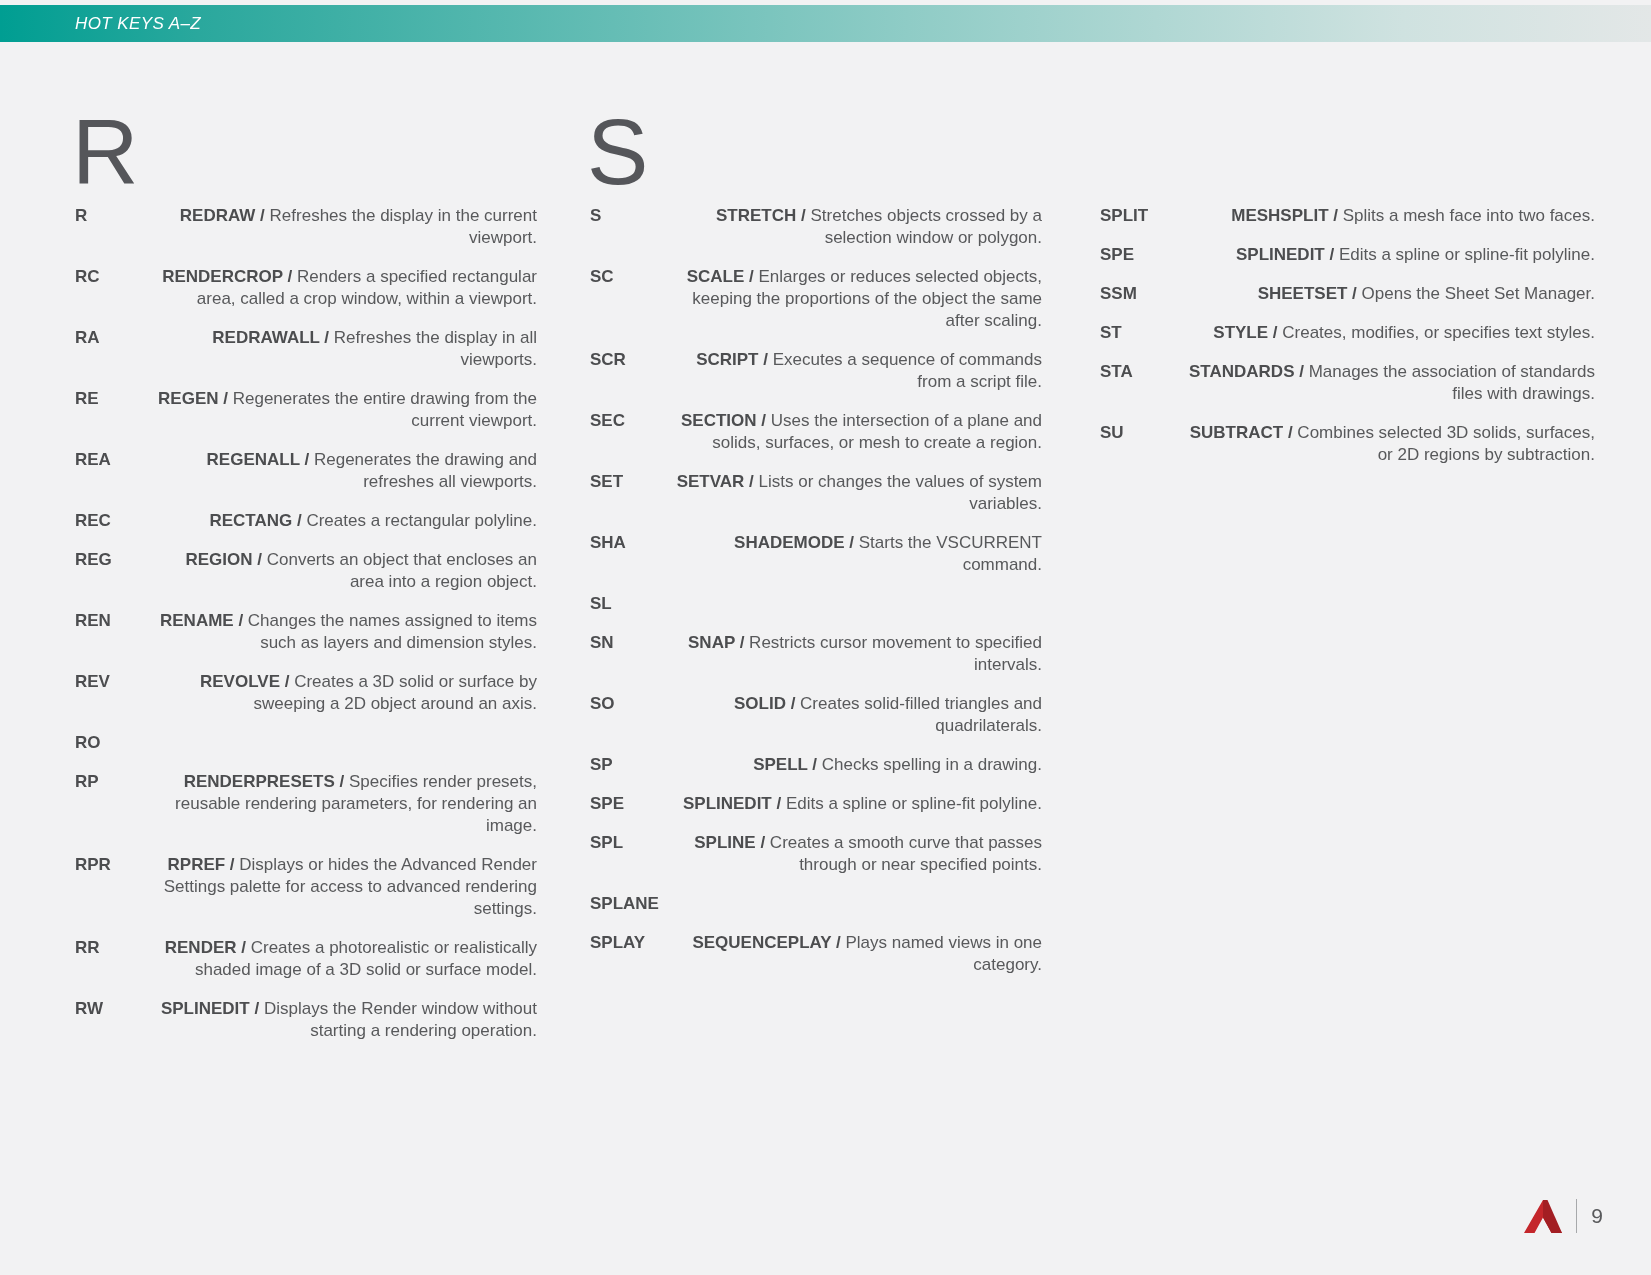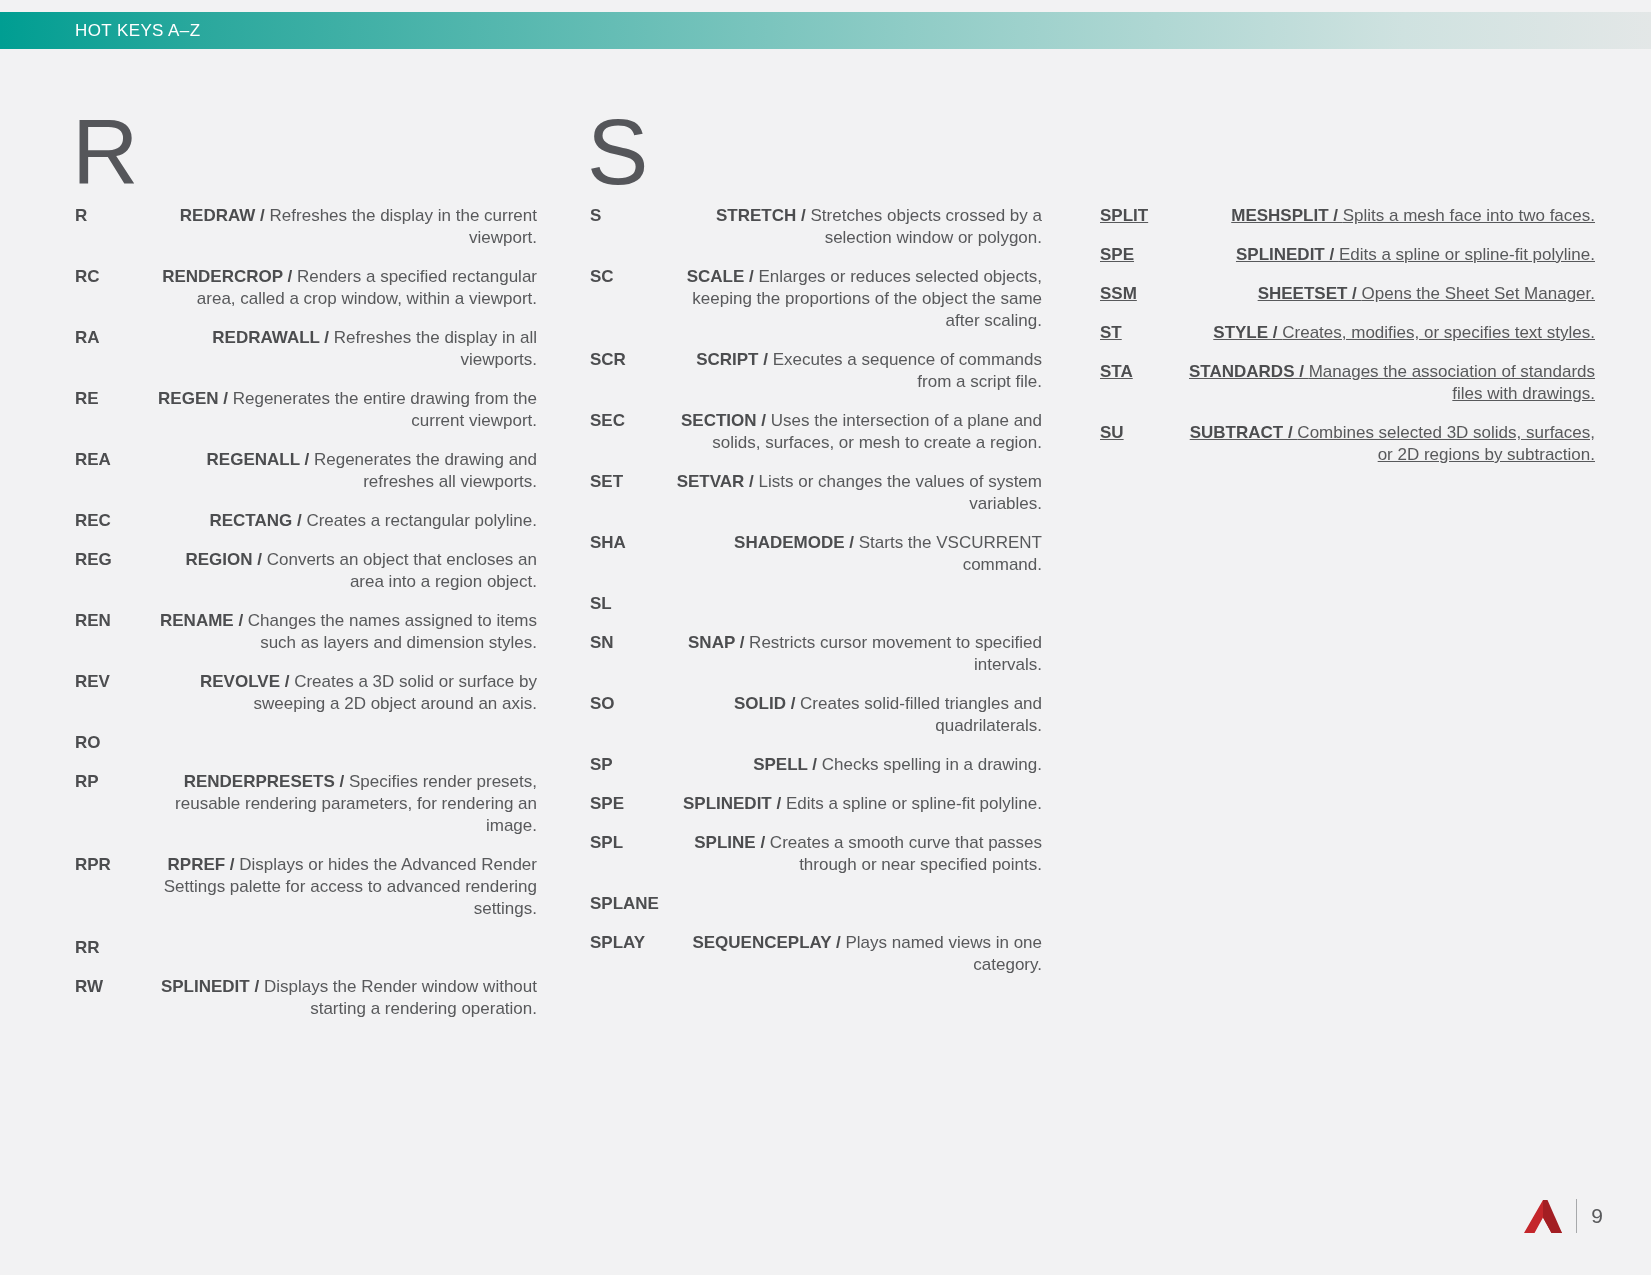--- a/index.html
+++ b/index.html
@@ -10,42 +10,43 @@
     position: relative;
     overflow: hidden;
     background: #f2f2f3;
     font-family: "Liberation Sans", "DejaVu Sans", sans-serif;
     color: #58595b;
   }
 
   
   .header-bar {
     position: absolute;
-    top: 12px; left: 0;
+    top: 5px; left: 0;
     width: 100%;
     height: 37px;
     background: linear-gradient(to right, #009e92 0%, #2aa89d 12%, #8fccc6 55%, #cfe2e0 85%, #e3e7e7 100%);
+    font-style: italic;
   }
   .header-bar .title {
     position: absolute;
     left: 75px;
     top: 0;
     line-height: 37px;
     color: #ffffff;
     font-size: 17px;
     letter-spacing: 0.4px;
   }
 
   
   .columns { position: absolute; top: 108px; left: 0; width: 100%; }
   .col { position: absolute; top: 0; }
   .col:nth-child(1) { left: 75px;  width: 462px; }
   .col:nth-child(2) { left: 590px; width: 452px; }
   .col:nth-child(3) { left: 1100px; width: 495px; }
-  .col.no-letter { padding-top: 97px; text-decoration: underline; }
+  .col.no-letter { padding-top: 97px; }
 
   .section-letter {
     font-size: 92px;
     font-weight: 200;
     color: #55565a;
     height: 97px;
     line-height: 88px;
     margin-left: -3px;
   }
 
@@ -139,20 +140,21 @@
       <div class="entry">
         <span class="key">RP</span>
         <p class="desc"><b class="cmd">RENDERPRESETS / </b>Specifies render presets, reusable rendering parameters, for rendering an image.</p>
       </div>
       <div class="entry">
         <span class="key">RPR</span>
         <p class="desc"><b class="cmd">RPREF / </b>Displays or hides the Advanced Render Settings palette for access to advanced rendering settings.</p>
       </div>
       <div class="entry">
         <span class="key">RR</span>
+        <p class="desc"><b class="cmd">RENDER / </b>Creates a photorealistic or realistically shaded image of a 3D solid or surface model.</p>
       </div>
       <div class="entry">
         <span class="key">RW</span>
         <p class="desc"><b class="cmd">SPLINEDIT / </b>Displays the Render window without starting a rendering operation.</p>
       </div>
     </div>
     <div class="col">
       <div class="section-letter">S</div>
       <div class="entry">
         <span class="key">S</span>

